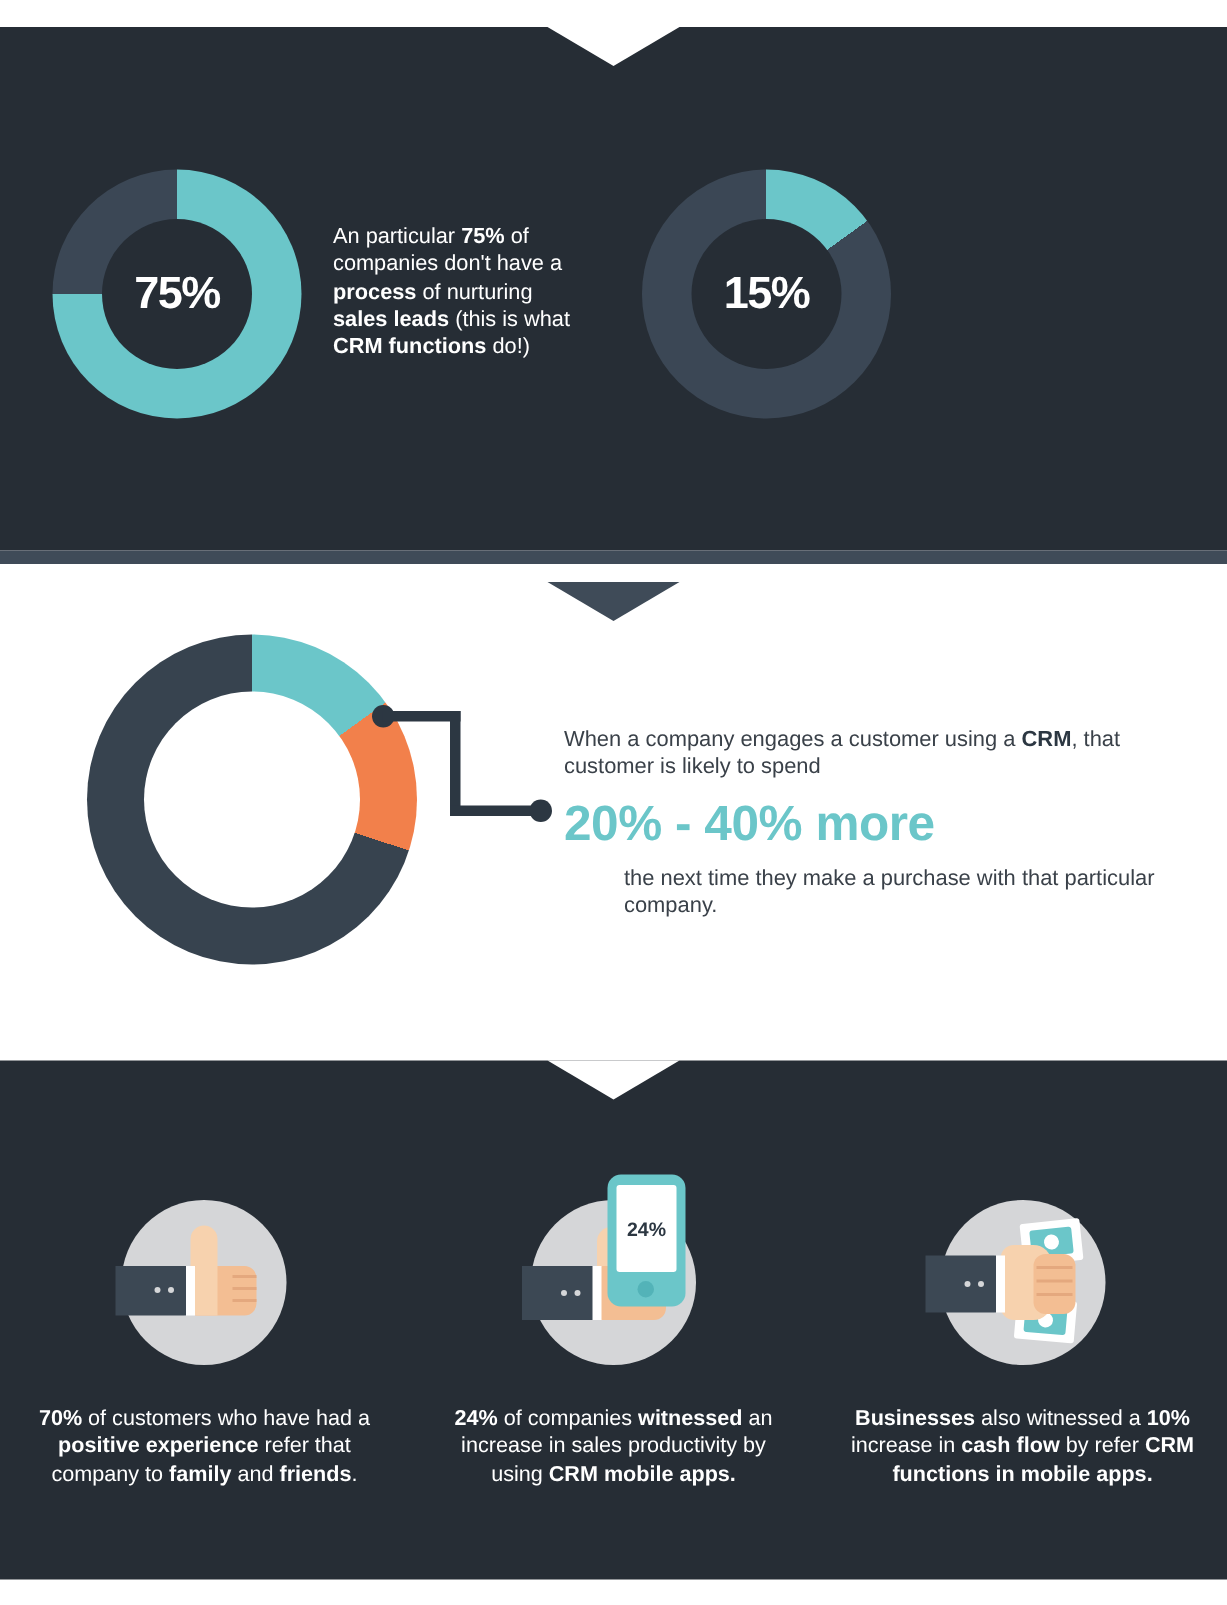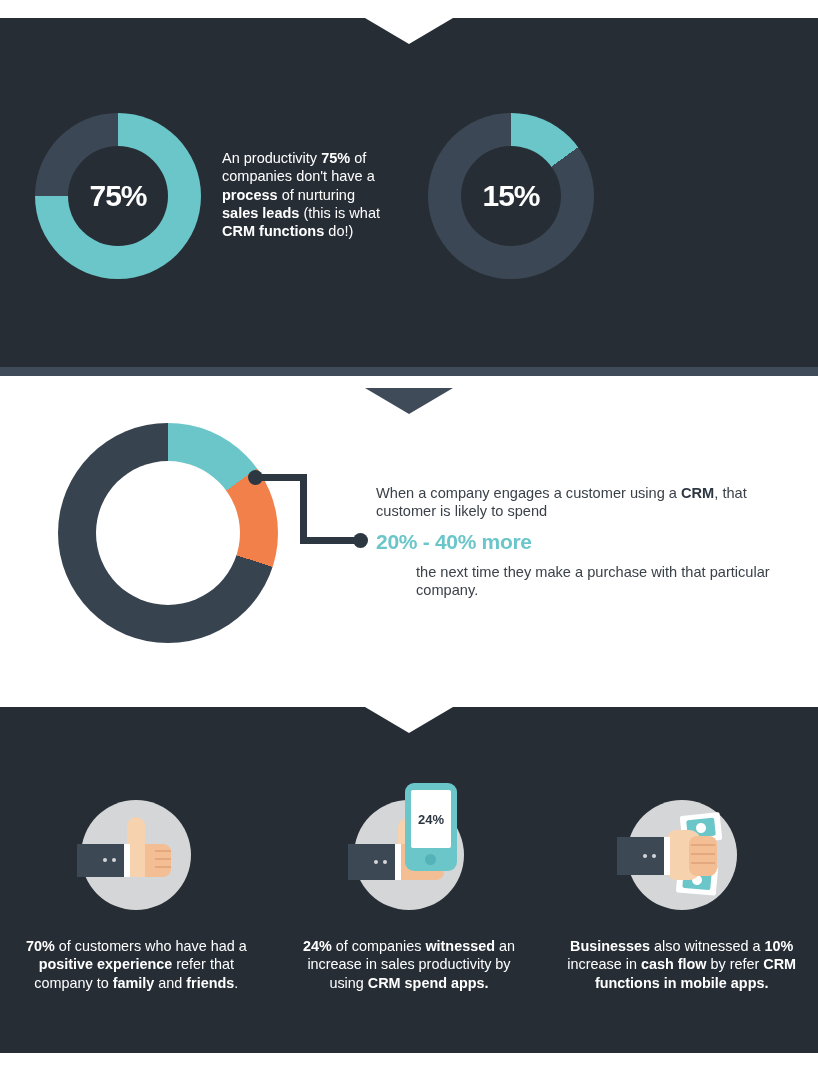--- a/index.html
+++ b/index.html
@@ -38,21 +38,21 @@
   #section-two{top:376px;height:319px;background:#ffffff;padding-left:20px;}
   .big-donut{position:absolute;left:58px;top:47px;width:220px;height:220px;border-radius:50%;}
   .big-donut .hole{position:absolute;left:38px;top:38px;width:144px;height:144px;border-radius:50%;background:#ffffff;}
 
   .lead-line{position:absolute;background:#2C3742;}
   .lead-dot{position:absolute;width:15px;height:15px;border-radius:50%;background:#2C3742;}
 
   .mid-text{position:absolute;left:376px;top:98px;width:420px;color:#3A4149;}
   .mid-text .p1{font-size:14.6px;line-height:1.26;}
   .mid-text .p1 b{font-weight:bold;color:#2C3742;}
-  .mid-text .big{font-size:21px;font-weight:bold;color:#6BC6C9;margin-top:9px;letter-spacing:-0.3px;}
+  .mid-text .big{font-size:33px;font-weight:bold;color:#6BC6C9;margin-top:9px;letter-spacing:-0.3px;}
   .mid-text .p2{font-size:14.6px;line-height:1.26;margin-top:9px;margin-left:40px;}
 
   
   #section-three{top:707px;height:346px;}
   .cards{position:absolute;top:0;left:0;width:818px;height:346px;display:flex;}
   .card{flex:1 1 0;display:flex;flex-direction:column;align-items:center;}
   .icon-circle{position:relative;width:110px;height:110px;border-radius:50%;
                background:#D5D6D8;margin-top:93px;overflow:visible;}
   .card-text{margin-top:27px;width:236px;text-align:center;color:#ffffff;
              font-size:14.4px;line-height:1.28;}
@@ -84,21 +84,21 @@
 
     <div class="stat-row" style="left:35px;top:95px;">
       <div class="donut-wrap">
         <div class="donut" style="width:166px;height:166px;background:conic-gradient(#6BC6C9 0deg 270deg, #3B4755 270deg 360deg);">
           <div class="hole" style="left:33px;top:33px;width:100px;height:100px;">
             <span class="pct" style="font-size:30px;">75%</span>
           </div>
         </div>
       </div>
       <div class="stat-text" style="width:172px;margin-left:21px;margin-top:36px;">
-        <span><span>An productivity </span><b>75%</b><span> of companies don't have a </span><b>process</b><span> of nurturing </span><b>sales leads</b><span> (this is what </span><b>CRM functions</b><span> do!)</span></span>
+        <span><span>An particular </span><b>75%</b><span> of companies don't have a </span><b>process</b><span> of nurturing </span><b>sales leads</b><span> (this is what </span><b>CRM functions</b><span> do!)</span></span>
       </div>
     </div>
 
     <div class="stat-row" style="left:428px;top:95px;">
       <div class="donut-wrap">
         <div class="donut" style="width:166px;height:166px;background:conic-gradient(#6BC6C9 0deg 54deg, #3B4755 54deg 360deg);">
           <div class="hole" style="left:33px;top:33px;width:100px;height:100px;">
             <span class="pct" style="font-size:30px;">15%</span>
           </div>
         </div>
@@ -169,21 +169,21 @@
             </div>
             <div class="phone-home" style="left:20px;top:71px;"></div>
           </div>
 
           <div class="cuff" style="left:40px;top:44px;width:7px;height:36px;"></div>
           <div class="sleeve" style="left:-6px;top:44px;width:47px;height:36px;"></div>
           <div class="dot2" style="left:20px;top:60px;"></div>
           <div class="dot2" style="left:29px;top:60px;"></div>
         </div>
         <div class="card-text">
-          <span><b>24%</b><span> of companies </span><b>witnessed</b><span> an increase in sales productivity by using </span><b>CRM spend apps.</b></span>
+          <span><b>24%</b><span> of companies </span><b>witnessed</b><span> an increase in sales productivity by using </span><b>CRM mobile apps.</b></span>
         </div>
       </div>
 
       <div class="card">
         <div class="icon-circle">
 
           <div class="note" style="left:54px;top:14px;width:40px;height:28px;border-radius:2px;transform:rotate(-6deg);">
             <div class="note-inner" style="left:6px;top:5px;width:28px;height:18px;border-radius:2px;"></div>
             <div class="note" style="left:15px;top:9px;width:10px;height:10px;border-radius:50%;"></div>
           </div>

